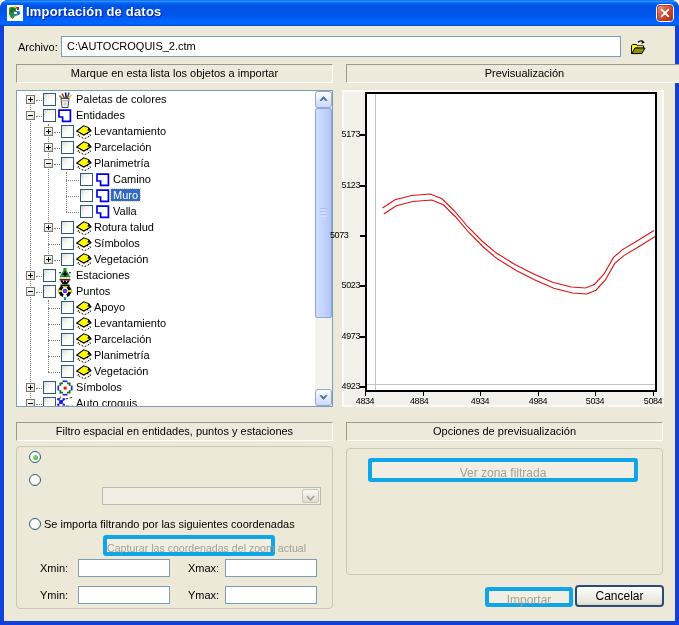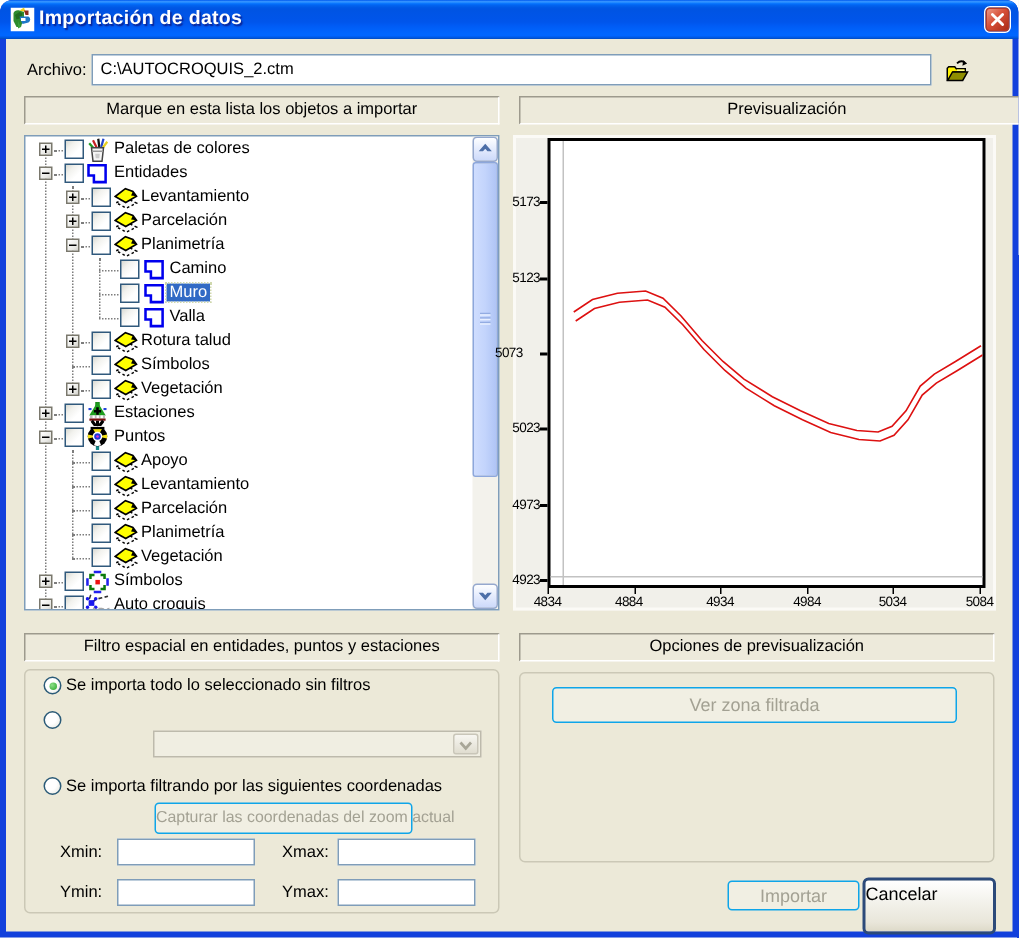--- a/index.html
+++ b/index.html
@@ -13,21 +13,21 @@
 .title{position:absolute;left:26px;top:4px;color:#fff;font-size:13px;font-weight:bold;
  text-shadow:1px 1px 1px rgba(10,24,131,.85);letter-spacing:.2px}
 .body{position:absolute;left:4px;top:26px;width:671px;height:595px;background:#ECE9D8;}
 .hdr{position:absolute;height:19px;background:#EDEADB;
  border-top:1px solid #9D9A8D;border-left:1px solid #9D9A8D;
  border-bottom:1px solid #FFFFFF;border-right:1px solid #FFFFFF;
  font-size:11px;color:#000;text-align:center;line-height:17px;}
 .gbox{position:absolute;border:1px solid #CBC8B6;border-radius:4px;}
 .lbl{position:absolute;font-size:11px;color:#000;white-space:nowrap}
 .inp{position:absolute;background:#fff;border:1px solid #7F9DB9;font-size:11px;color:#000;}
-.dbtn{position:absolute;background:#F1EFE3;border:1px solid #0ea5e9;border-radius:3px;
+.dbtn{position:absolute;background:#F1EFE3;border:4px solid #0ea5e9;border-radius:3px;
  color:#A3A193;font-size:12px;text-align:center;}
 .tree{position:absolute;left:16px;top:90px;width:317px;height:317px;background:#fff;
  border:1px solid #7F9DB9;overflow:hidden}
 .trow{position:absolute;font-size:11px;color:#000;white-space:nowrap}
 .dotv{position:absolute;border-left:1px dotted #7d7d7d;width:0}
 .doth{position:absolute;border-top:1px dotted #7d7d7d;height:0}
 .expb{position:absolute;width:9px;height:9px;border:1px solid #7A786D;
  background:linear-gradient(135deg,#ffffff,#e8e8e4 70%,#d0cfc8);}
 .expb i{position:absolute;left:1px;right:1px;top:3px;height:1px;background:#000}
 .expb.plus b{position:absolute;top:1px;bottom:1px;left:3px;width:1px;background:#000}
@@ -365,21 +365,20 @@
 <div class="axlbl" style="left:582px;top:396px;width:26px;text-align:center">5034</div>
 <div class="tick" style="left:595px;top:392px;width:1px;height:4px"></div>
 <div class="axlbl" style="left:640px;top:396px;width:26px;text-align:center">5084</div>
 <div class="tick" style="left:653px;top:392px;width:1px;height:4px"></div>
 <svg class="abs" style="left:367px;top:94px" width="288" height="296" viewBox="0 0 288 296">
 <polyline points="15.5,114.0 28.0,105.7 44.6,101.5 63.4,100.0 75.0,104.8 86.9,116.5 101.0,133.0 115.0,147.0 129.0,158.8 147.9,170.5 166.7,179.9 185.5,188.3 204.3,193.0 218.4,194.0 227.7,190.2 237.0,179.9 246.5,163.4 255.9,155.4 270.0,147.0 287.0,136.5" fill="none" stroke="#DD1111" stroke-width="1.1"></polyline>
 <polyline points="16.8,120.0 29.3,111.7 45.9,107.5 64.7,106.0 76.3,110.8 88.2,122.5 102.3,139.0 116.3,153.0 130.3,164.8 149.2,176.5 168.0,185.9 186.8,194.3 205.6,199.0 219.7,200.0 229.0,196.2 238.3,185.9 247.8,169.4 257.2,161.4 271.3,153.0 288.3,142.5" fill="none" stroke="#DD1111" stroke-width="1.1"></polyline>
 </svg>
 <div class="gbox" style="left:16px;top:446px;width:317px;height:163px"></div>
 <div class="radio on" style="left:29px;top:451px"></div>
-<div class="lbl" style="left:44px;top:451px">Se importa todo lo seleccionado sin filtros</div>
 <div class="radio" style="left:29px;top:474px"></div>
 <div class="abs" style="left:102px;top:487px;width:219px;height:18px;background:#F0EEE2;border:1px solid #BDBAAC;">
 <div class="abs" style="right:1px;top:1px;width:17px;height:14px;border:1px solid #C9C6B9;border-radius:2px;background:linear-gradient(to bottom,#F7F6F1,#E0DDD0)">
 <svg width="15" height="12" viewBox="0 0 15 12">
           <path d="M4,4 L7.5,8 L11,4" fill="none" stroke="#A8A698" stroke-width="1.8"></path>
         </svg></div>
     </div>
 <div class="radio" style="left:29px;top:518px"></div>
 <div class="lbl" style="left:44px;top:518px">Se importa filtrando por las siguientes coordenadas</div>
 <div class="dbtn" style="left:103px;top:535px;width:172px;height:21px;line-height:19px;font-size:10.6px;white-space:nowrap">Capturar las coordenadas del zoom actual</div>
@@ -387,15 +386,15 @@
 <div class="inp" style="left:78px;top:559px;width:92px;height:18px"></div>
 <div class="lbl" style="left:188px;top:562px">Xmax:</div>
 <div class="inp" style="left:225px;top:559px;width:92px;height:18px"></div>
 <div class="lbl" style="left:40px;top:589px">Ymin:</div>
 <div class="inp" style="left:78px;top:586px;width:92px;height:18px"></div>
 <div class="lbl" style="left:188px;top:589px">Ymax:</div>
 <div class="inp" style="left:225px;top:586px;width:92px;height:18px"></div>
 <div class="gbox" style="left:346px;top:448px;width:317px;height:127px"></div>
 <div class="dbtn" style="left:368px;top:458px;width:270px;height:24px;line-height:22px">Ver zona filtrada</div>
 <div class="dbtn" style="left:485px;top:587px;width:88px;height:20px;line-height:18px">Importar</div>
-<div class="abs" style="left:575px;top:585px;width:89px;height:38px;border:2px solid #2C4A7A;border-radius:4px;
+<div class="abs" style="left:575px;top:585px;width:89px;height:22px;border:2px solid #2C4A7A;border-radius:4px;
 background:linear-gradient(to bottom,#FFFFFF,#F2F1EA 45%,#E9E6DA 82%,#DDD9C8);font-size:12px;color:#000;
-text-align:left;line-height:18px">Cancelar</div>
+text-align:center;line-height:18px">Cancelar</div>
   </div>
 </body></html>

